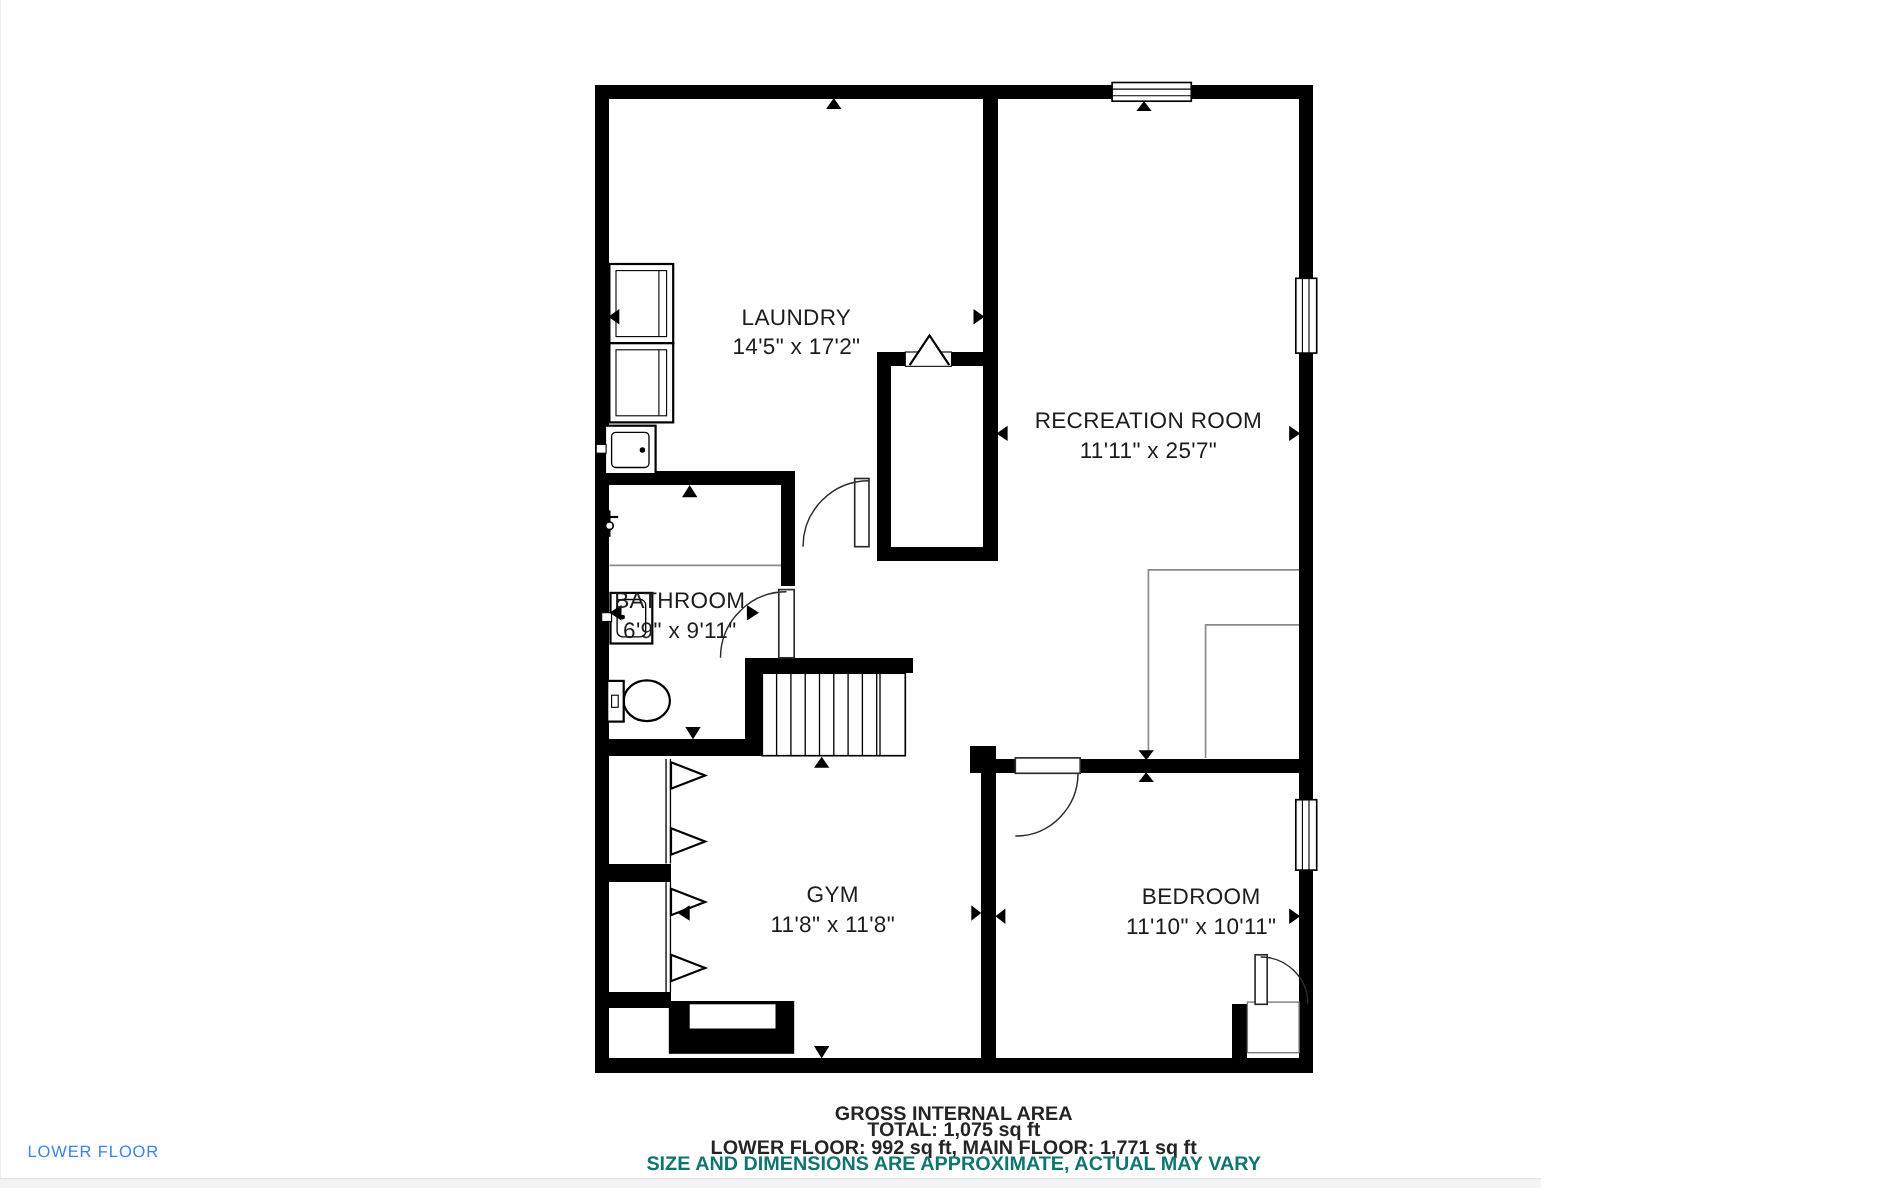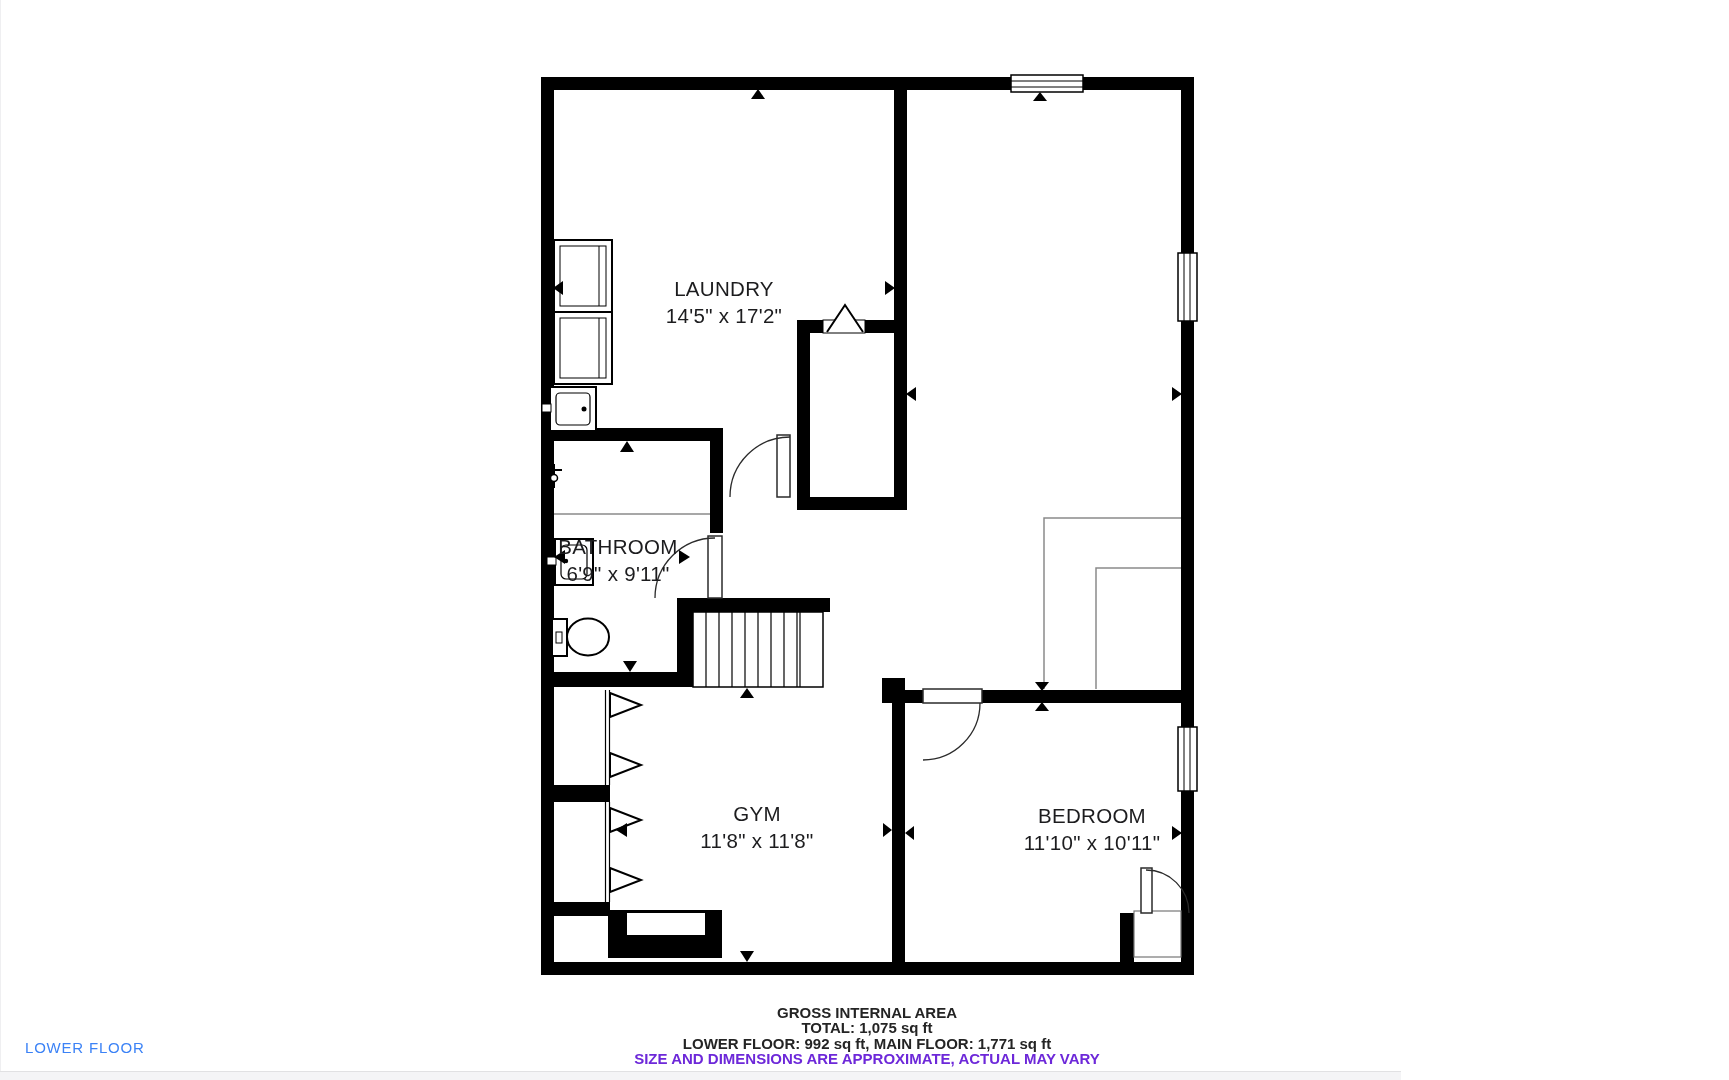--- a/index.html
+++ b/index.html
@@ -2,23 +2,23 @@
 <html><head>
 <meta charset="utf-8">
 <style>
   html,body{margin:0;padding:0;background:#fff;}
   .stage{position:relative;width:1401px;height:1080px;background:#fff;overflow:hidden;
          font-family:"Liberation Sans",sans-serif;}
   .plan-svg{position:absolute;left:0;top:0;width:1729px;height:1080px;}
   .room-label{position:absolute;transform:translate(-50%,-50%);text-align:center;
               color:#1c1c1e;font-size:20.5px;line-height:27px;letter-spacing:.3px;white-space:nowrap;}
   .footer{position:absolute;left:867px;top:1005px;transform:translateX(-50%);
-          text-align:center;font-size:15px;line-height:15.4px;font-weight:bold;
+          text-align:center;font-size:18px;line-height:15.4px;font-weight:bold;
           color:#242424;white-space:nowrap;}
-  .footer .disclaimer{color:#6d28d9;}
+  .footer .disclaimer{color:#0f766e;}
   .floor-tag{position:absolute;left:25px;top:1039px;font-size:15px;letter-spacing:.8px;
              color:#3b82f6;white-space:nowrap;}
   .page-bottom-strip{position:absolute;left:0;right:0;bottom:0;height:8px;
                      background:#f4f4f6;border-top:1px solid #e1e1e3;}
   .page-left-edge{position:absolute;left:0;top:0;bottom:8px;width:1px;background:#efeff1;}
 </style>
 </head>
 <body>
 
 <div class="stage">
@@ -181,20 +181,24 @@
       <path d="M740,951 L754,951 L747,962 Z"></path>
       <path d="M1035,682 L1049,682 L1042,691 Z"></path>
       <path d="M1035,711 L1049,711 L1042,702 Z"></path>
     </g>
   </svg>
 
   <div class="room-label" style="left:724px;top:302px;">
     <div>LAUNDRY</div>
     <div>14'5" x 17'2"</div>
   </div>
+  <div class="room-label" style="left:1044px;top:396px;">
+    <div>RECREATION ROOM</div>
+    <div>11'11" x 25'7"</div>
+  </div>
   <div class="room-label" style="left:618px;top:560px;">
     <div>BATHROOM</div>
     <div>6'9" x 9'11"</div>
   </div>
   <div class="room-label" style="left:757px;top:827px;">
     <div>GYM</div>
     <div>11'8" x 11'8"</div>
   </div>
   <div class="room-label" style="left:1045px;top:829px;margin-left:47px;">
     <div>BEDROOM</div>

